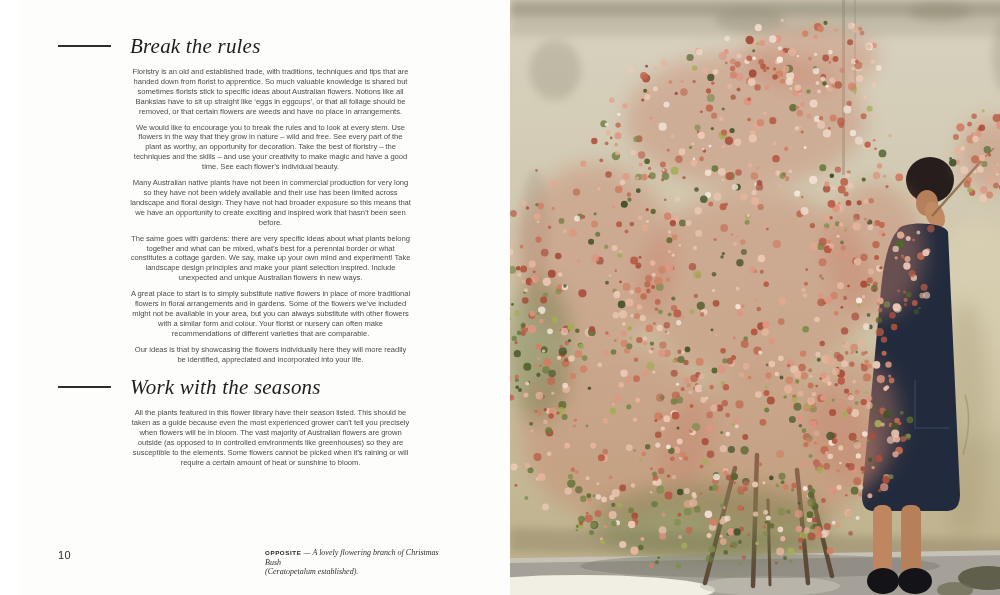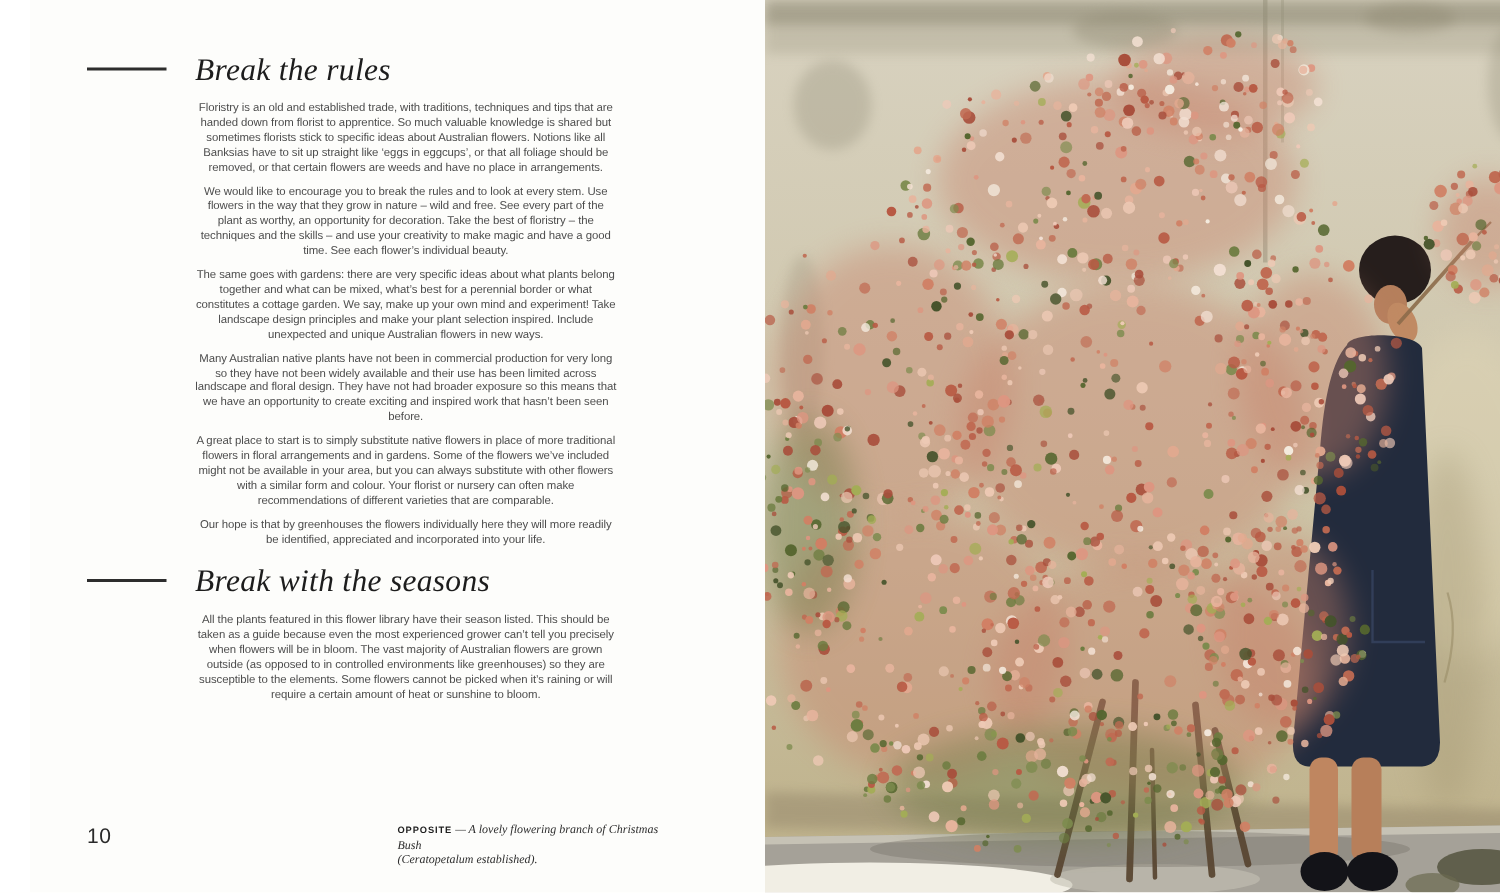--- a/index.html
+++ b/index.html
@@ -8,21 +8,21 @@
   
   .page-left{position:absolute;left:0;top:0;width:490px;height:595px;background:#fdfdfb;}
   .content{position:absolute;left:110px;top:34px;width:281px;}
   .heading-row{position:relative;}
   .heading-rule{position:absolute;left:-72px;top:11px;width:53px;height:2px;background:#2d2d2d;}
   .section-heading{font-family:"Liberation Serif",serif;font-style:italic;font-weight:500;
                    font-size:21px;line-height:24px;color:#1d1d1d;margin:0 0 9px 0;letter-spacing:.2px;}
   .body-par{font-size:7.6px;line-height:9.9px;letter-spacing:-0.05px;color:#4c4c4c;
             margin:0 0 6px 0;text-align:center;}
   .section-2{margin-top:11px;}
-  .page-number{position:absolute;left:38px;top:549px;font-size:14px;color:#2a2a2a;letter-spacing:.4px;}
+  .page-number{position:absolute;left:38px;top:549px;font-size:11px;color:#2a2a2a;letter-spacing:.4px;}
   .photo-caption{position:absolute;left:245px;top:548px;width:175px;
                  font-family:"Liberation Serif",serif;font-style:italic;
                  font-size:8px;line-height:9.5px;color:#2e2e2e;}
   .caption-label{font-family:"Liberation Sans",sans-serif;font-style:normal;font-weight:bold;
                  font-size:6.2px;letter-spacing:.6px;color:#1f1f1f;}
   
   .page-right{position:absolute;left:490px;top:0;width:510px;height:595px;}
   .page-right svg{display:block;}
 </style>
 </head>
@@ -33,30 +33,30 @@
   <div class="page-left">
     <div class="content">
 
       <section>
         <div class="heading-row">
           <span class="heading-rule"></span>
           <h2 class="section-heading">Break the rules</h2>
         </div>
         <p class="body-par">Floristry is an old and established trade, with traditions, techniques and tips that are handed down from florist to apprentice. So much valuable knowledge is shared but sometimes florists stick to specific ideas about Australian flowers. Notions like all Banksias have to sit up straight like ‘eggs in eggcups’, or that all foliage should be removed, or that certain flowers are weeds and have no place in arrangements.</p>
         <p class="body-par">We would like to encourage you to break the rules and to look at every stem. Use flowers in the way that they grow in nature – wild and free. See every part of the plant as worthy, an opportunity for decoration. Take the best of floristry – the techniques and the skills – and use your creativity to make magic and have a good time. See each flower’s individual beauty.</p>
+        <p class="body-par">Many Australian native plants have not been in commercial production for very long so they have not been widely available and their use has been limited across landscape and floral design. They have not had broader exposure so this means that we have an opportunity to create exciting and inspired work that hasn’t been seen before.</p>
         <p class="body-par">The same goes with gardens: there are very specific ideas about what plants belong together and what can be mixed, what’s best for a perennial border or what constitutes a cottage garden. We say, make up your own mind and experiment! Take landscape design principles and make your plant selection inspired. Include unexpected and unique Australian flowers in new ways.</p>
-        <p class="body-par">Many Australian native plants have not been in commercial production for very long so they have not been widely available and their use has been limited across landscape and floral design. They have not had broader exposure so this means that we have an opportunity to create exciting and inspired work that hasn’t been seen before.</p>
         <p class="body-par">A great place to start is to simply substitute native flowers in place of more traditional flowers in floral arrangements and in gardens. Some of the flowers we’ve included might not be available in your area, but you can always substitute with other flowers with a similar form and colour. Your florist or nursery can often make recommendations of different varieties that are comparable.</p>
-        <p class="body-par">Our hope is that by greenhouses the flowers individually here they will more readily be identified, appreciated and incorporated into your life.</p>
+        <p class="body-par">Our ideas is that by showcasing the flowers individually here they will more readily be identified, appreciated and incorporated into your life.</p>
       </section>
 
       <section class="section-2">
         <div class="heading-row">
           <span class="heading-rule"></span>
-          <h2 class="section-heading">Break with the seasons</h2>
+          <h2 class="section-heading">Work with the seasons</h2>
         </div>
         <p class="body-par">All the plants featured in this flower library have their season listed. This should be taken as a guide because even the most experienced grower can’t tell you precisely when flowers will be in bloom. The vast majority of Australian flowers are grown outside (as opposed to in controlled environments like greenhouses) so they are susceptible to the elements. Some flowers cannot be picked when it’s raining or will require a certain amount of heat or sunshine to bloom.</p>
       </section>
 
     </div>
 
     <div class="page-number">10</div>
 
     <div class="photo-caption"><span class="caption-label">OPPOSITE</span><span> — A lovely flowering branch of Christmas Bush</span><br>
       <span>(Ceratopetalum established).</span>

